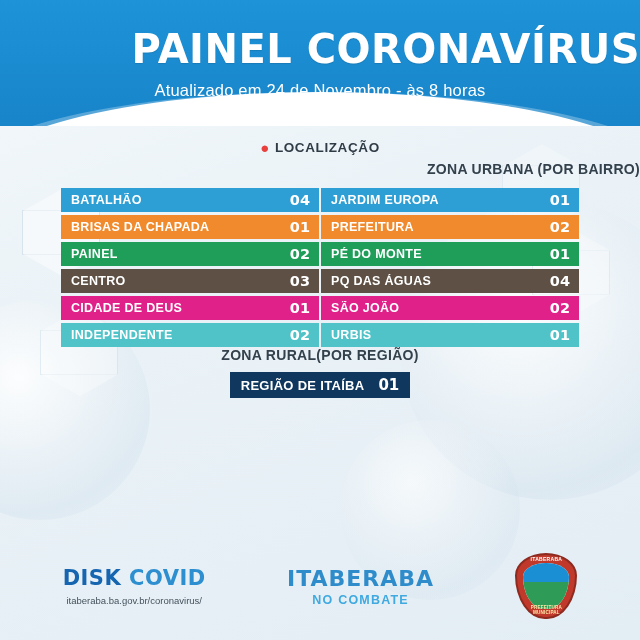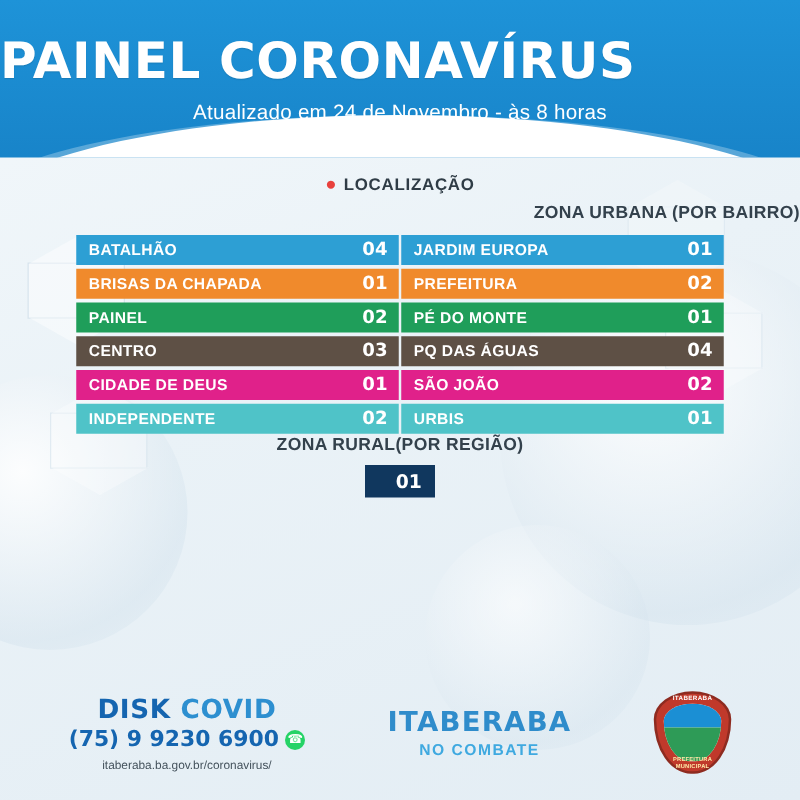--- a/index.html
+++ b/index.html
@@ -51,21 +51,21 @@
     background: #ffffff;
     border-radius: 50% 50% 0 0 / 100% 100% 0 0;
   }
   .header .curve2 {
     position: absolute; left: -5%; bottom: -46px; width: 110%; height: 80px;
     background: rgba(255,255,255,0.28);
     border-radius: 50% 50% 0 0 / 100% 100% 0 0;
   }
   .title {
     position: relative; z-index:3;
-    text-align: left;
+    text-align: right;
     color: #ffffff;
     font-size: 40px;
     font-weight: bold;
     letter-spacing: 0.5px;
     padding-top: 26px;
     text-shadow: 0 1px 1px rgba(0,0,0,.12);
     font-family: "DejaVu Sans", sans-serif;
   }
   .subtitle {
     position: relative; z-index:3;
@@ -262,35 +262,32 @@
       </div>
       <div class="cell" style="background:#4fc3c8">
         <span class="nm">URBIS</span>
         <span class="vl">01</span>
       </div>
     </div>
 
     <div class="zona-rural">ZONA RURAL(POR REGIÃO)</div>
     <div class="rural-wrap">
       <div class="rural-cell" style="background: rgb(16, 55, 94);">
+        <span class="nm">REGIÃO DE ITAÍBA</span>
         <span class="vl">01</span>
       </div>
     </div>
   </div>
 
   <div class="footer">
 
     <div class="fblock">
       <div class="disk">
         <span>DISK</span>
         <span class="covid">COVID</span>
-      </div>
-      <div class="phone-row">
-        <span class="phone">(75) 9 9230 6900</span>
-        <span class="wa">☎</span>
       </div>
       <div class="site">itaberaba.ba.gov.br/coronavirus/</div>
     </div>
 
     <div class="fblock">
       <div class="ita">ITABERABA</div>
       <div class="combate">NO COMBATE</div>
     </div>
 
     <div class="brasao">

